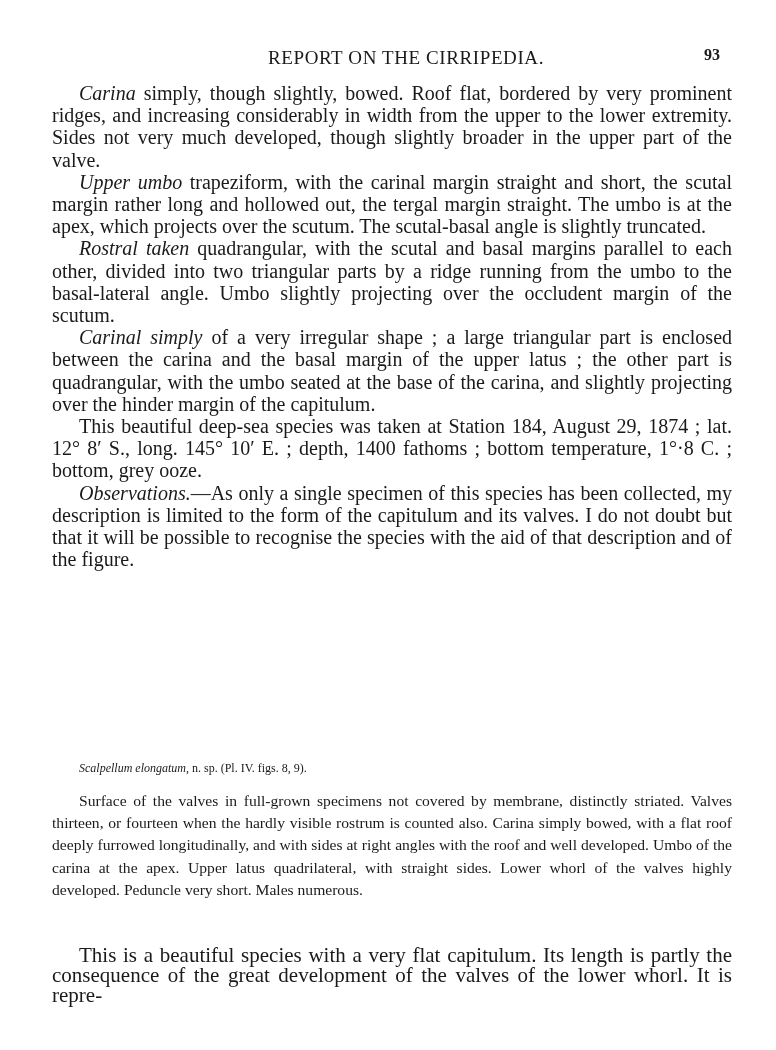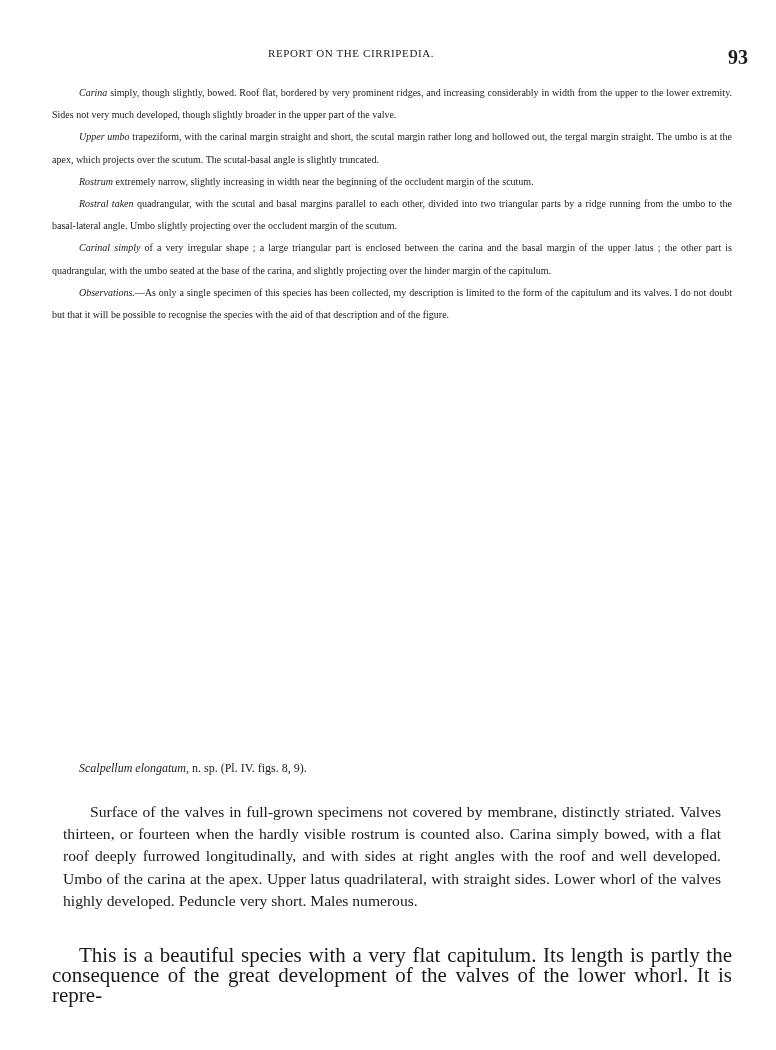--- a/index.html
+++ b/index.html
@@ -6,61 +6,61 @@
   body {
     width: 776px; height: 1050px; position: relative; overflow: hidden;
     font-family: "Liberation Serif", "DejaVu Serif", serif;
     color: #1a1a1a;
   }
   .header {
     position: absolute; top: 47px; left: 0; width: 776px; height: 22px;
   }
   .running-title {
     position: absolute; left: 268px; top: 0;
-    font-size: 11px; letter-spacing: 0.6px;
+    font-size: 19px; letter-spacing: 0.6px;
   }
   .page-number {
-    position: absolute; left: 728px; top: -1px;
-    font-size: 20px; font-weight: bold;
+    position: absolute; left: 704px; top: -1px;
+    font-size: 16px; font-weight: bold;
   }
   .body-text {
     position: absolute; left: 52px; top: 82px; width: 680px;
-    font-size: 10px; line-height: 22.2px; text-align: justify;
+    font-size: 20px; line-height: 22.2px; text-align: justify;
   }
   .body-text p { margin: 0; text-indent: 27px; }
   .body-text i { font-style: italic; }
   .heading {
     position: absolute; left: 79px; top: 757px; width: 660px;
     font-size: 12px; line-height: 22px;
   }
   .diag {
     position: absolute; left: 52px; top: 790px; width: 680px;
     font-size: 15.6px; line-height: 22.2px; text-align: justify;
   }
-  .diag p { margin: 11px; text-indent: 27px; }
+  .diag p { margin: 0; text-indent: 27px; }
   .tail {
     position: absolute; left: 52px; top: 945px; width: 680px;
     font-size: 21px; line-height: 20px; text-align: justify;
   }
   .tail p { margin: 0; text-indent: 27px; }
 </style>
 </head>
 <body>
 
 <div class="header">
   <span class="running-title">REPORT ON THE CIRRIPEDIA.</span>
   <span class="page-number">93</span>
 </div>
 
 <div class="body-text">
   <p><i>Carina</i><span> simply, though slightly, bowed.  Roof flat, bordered by very prominent ridges, and increasing considerably in width from the upper to the lower extremity.  Sides not very much developed, though slightly broader in the upper part of the valve.</span></p>
   <p><i>Upper umbo</i><span> trapeziform, with the carinal margin straight and short, the scutal margin rather long and hollowed out, the tergal margin straight.  The umbo is at the apex, which projects over the scutum.  The scutal-basal angle is slightly truncated.</span></p>
-  <p><i>Rostrum</i><span> extremely narrow, slightly increasing in width near the beginning of the occludent margin of the scutum.</span></p>
   <p><i>Rostral taken</i><span> quadrangular, with the scutal and basal margins parallel to each other, divided into two triangular parts by a ridge running from the umbo to the basal-lateral angle.  Umbo slightly projecting over the occludent margin of the scutum.</span></p>
   <p><i>Carinal simply</i><span> of a very irregular shape ; a large triangular part is enclosed between the carina and the basal margin of the upper latus ; the other part is quadrangular, with the umbo seated at the base of the carina, and slightly projecting over the hinder margin of the capitulum.</span></p>
+  <p><i></i><span>This beautiful deep-sea species was taken at Station 184, August 29, 1874 ; lat. 12° 8′ S., long. 145° 10′ E. ; depth, 1400 fathoms ; bottom temperature, 1°·8 C. ; bottom, grey ooze.</span></p>
   <p><i>Observations.</i><span>—As only a single specimen of this species has been collected, my description is limited to the form of the capitulum and its valves.  I do not doubt but that it will be possible to recognise the species with the aid of that description and of the figure.</span></p>
 </div>
 
 <div class="heading">
   <i>Scalpellum elongatum</i><span>, n. sp. (Pl. IV. figs. 8, 9).</span>
 </div>
 
 <div class="diag">
   <p>Surface of the valves in full-grown specimens not covered by membrane, distinctly striated.  Valves thirteen, or fourteen when the hardly visible rostrum is counted also. Carina simply bowed, with a flat roof deeply furrowed longitudinally, and with sides at right angles with the roof and well developed.  Umbo of the carina at the apex.  Upper latus quadrilateral, with straight sides.  Lower whorl of the valves highly developed. Peduncle very short.  Males numerous.</p>
 </div>

